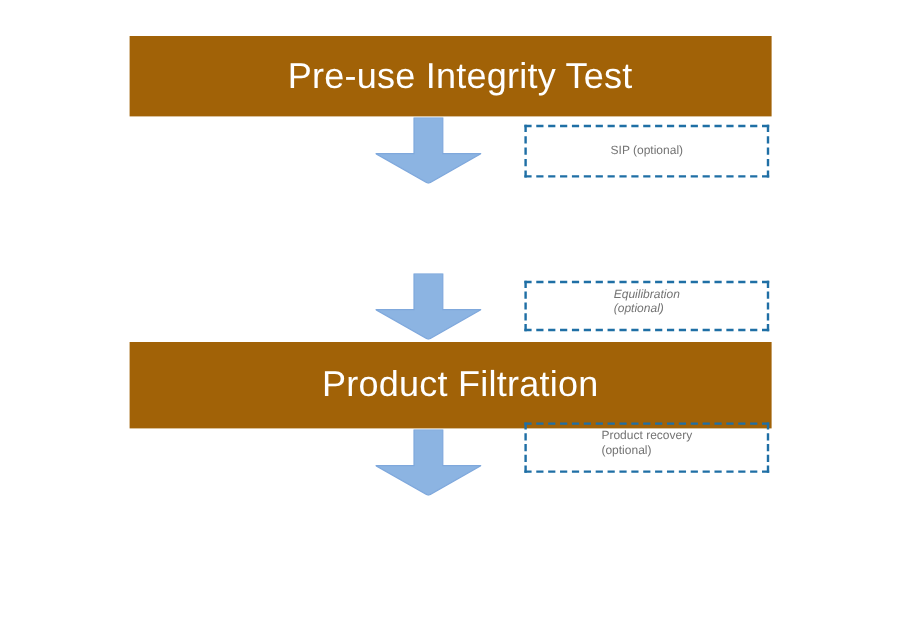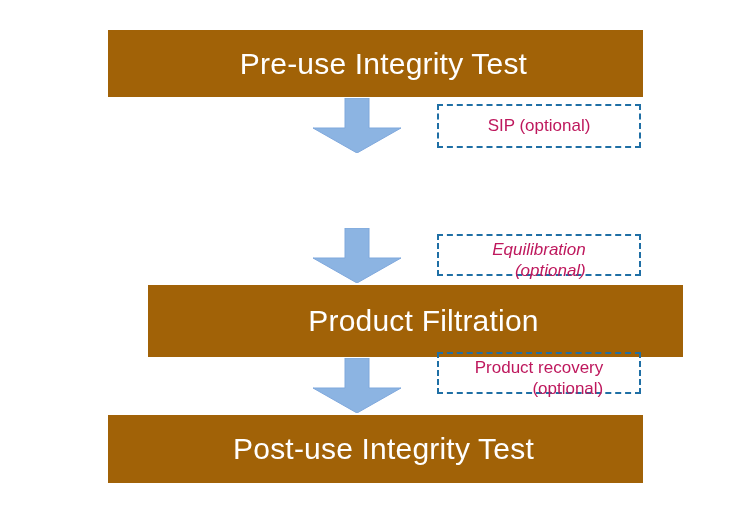--- a/index.html
+++ b/index.html
@@ -40,21 +40,21 @@
     font-weight: 400;
     letter-spacing: 0.2px;
     line-height: 1;
     white-space: nowrap;
     position: relative;
     left: 8px;
   }
 
   #box-1 { top: 30px;  height: 67px; }
   #box-2 { top: 152px; height: 75px; }
-  #box-3 { top: 285px; height: 72px; margin-left: 40px; }
+  #box-3 { top: 285px; height: 72px; }
   #box-4 { top: 415px; height: 68px; }
 
   
   .connector-arrow {
     position: absolute;
     left: 313px;
     width: 88px;
     height: 55px;
     overflow: visible;
   }
@@ -68,24 +68,24 @@
     left: 437px;
     width: 204px;
     border: 2px dashed #1F6FA5;
     box-sizing: border-box;
     display: flex;
     align-items: flex-start;
     justify-content: center;
     background: transparent;
   }
   .optional-label {
-    color: #be185d;
-    font-size: 17px;
+    color: #737373;
+    font-size: 10px;
     line-height: 1.22;
-    text-align: right;
+    text-align: left;
     padding-top: 4px;
     white-space: pre-line;
   }
   #optional-1 { top: 104px; height: 44px; align-items: center; }
   #optional-1 .optional-label { padding-top: 0; }
   #optional-2 { top: 234px; height: 42px; font-style: italic; }
   #optional-3 { top: 352px; height: 42px; }
 </style>
 </head>
 <body>
@@ -126,17 +126,14 @@
     <svg width="88" height="55" viewBox="0 0 88 55" xmlns="http://www.w3.org/2000/svg">
       <polygon points="32,0 56,0 56,30 88,30 44,55 0,30 32,30" fill="#8CB4E2" stroke="#7FA8DC" stroke-width="1"></polygon>
     </svg>
   </div>
 
   <div class="optional-box" id="optional-3">
     <span class="optional-label">Product recovery
 (optional)</span>
   </div>
 
-  <div class="process-box" id="box-4">
-    <span class="process-label">Post-use Integrity Test</span>
-  </div>
 
 </div>
 
 </body></html>

